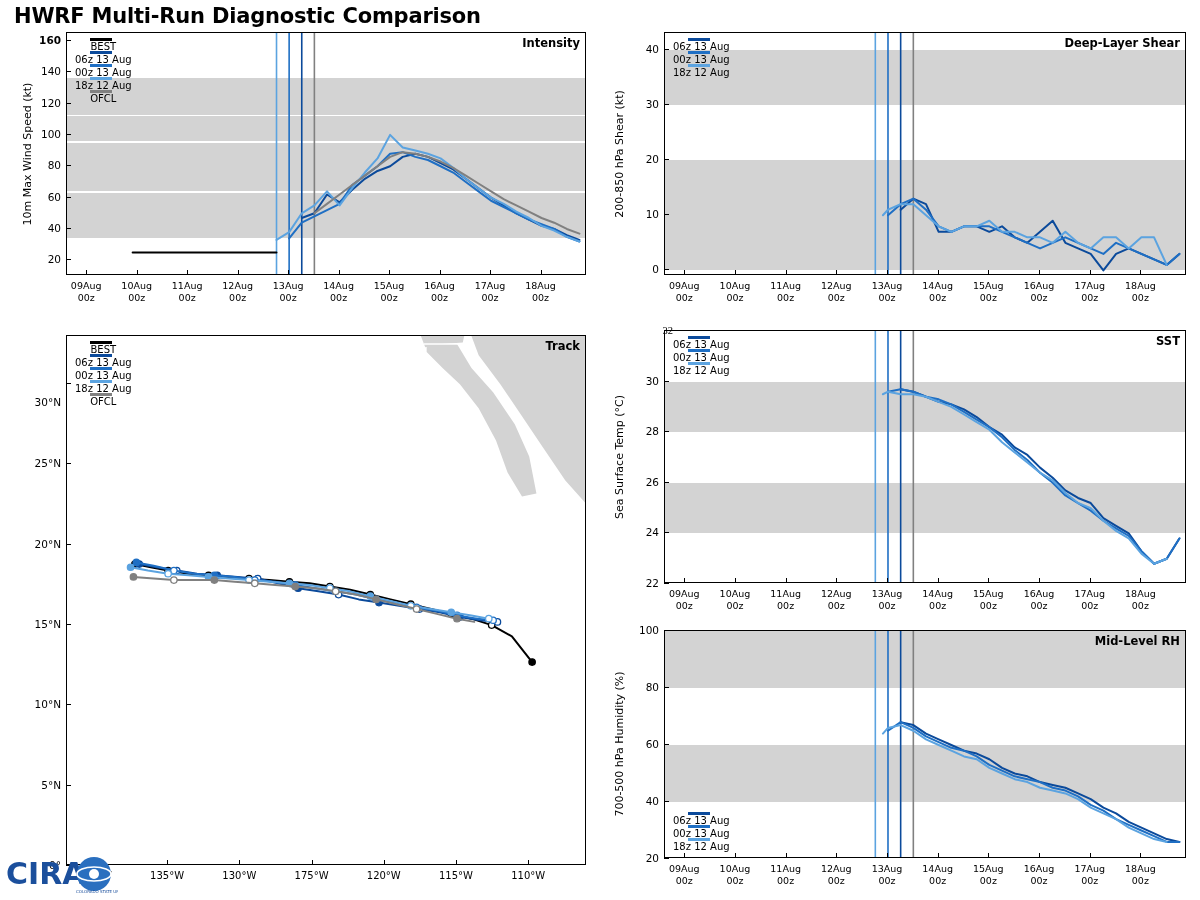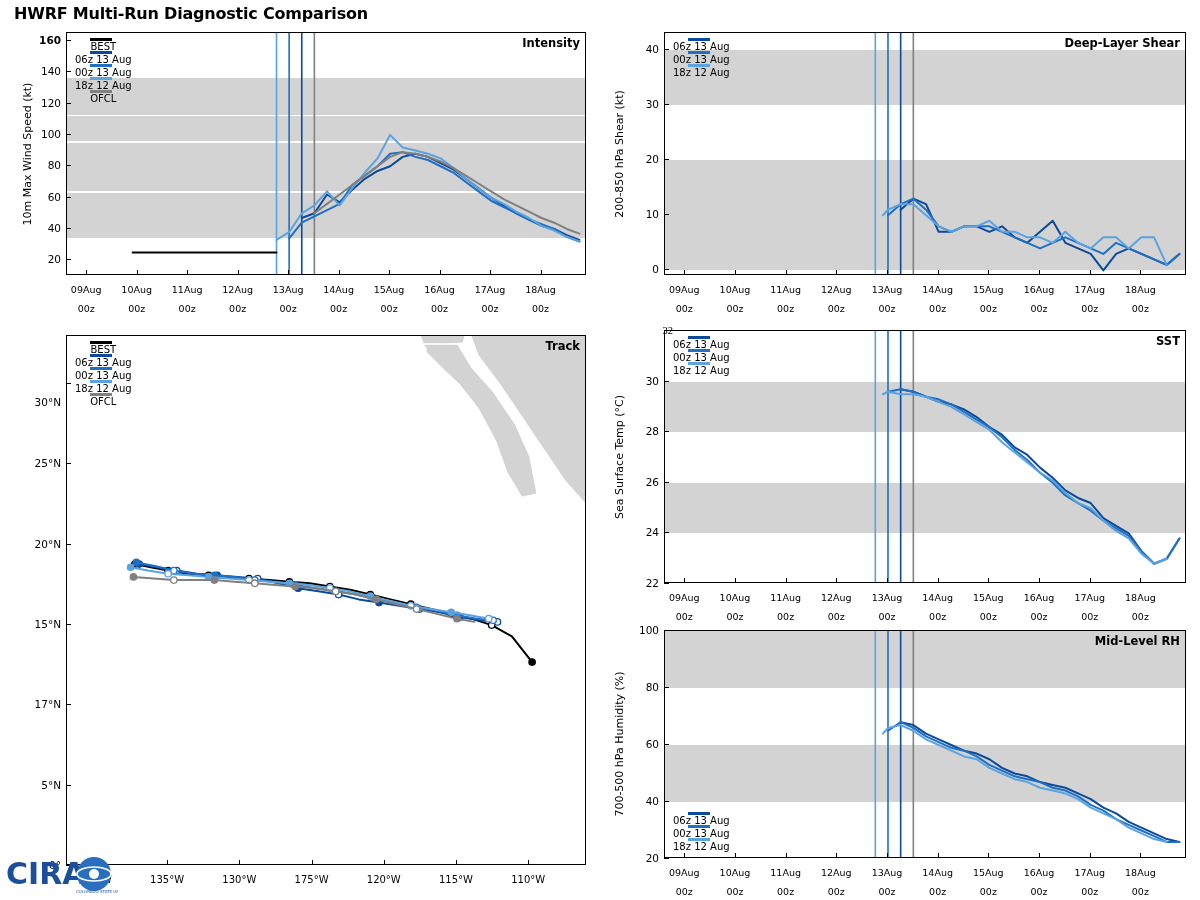--- a/index.html
+++ b/index.html
@@ -6,21 +6,21 @@
   body{
     width:1200px;height:900px;background:#ffffff;
     font-family:"DejaVu Sans",sans-serif;
     color:#000;overflow:hidden;position:relative;
   }
   .page{position:relative;width:1200px;height:900px;}
 
   
   #header-title{
     position:absolute;left:14px;top:4px;
-    font-size:16px;font-weight:bold;letter-spacing:-0.2px;
+    font-size:21px;font-weight:bold;letter-spacing:-0.2px;
     font-family:"DejaVu Sans",sans-serif;
   }
   #header-storm{
     position:absolute;right:14px;top:6px;
     font-size:19px;font-weight:bold;
     font-family:"DejaVu Serif",serif;
   }
 
   
   .panel{position:absolute;}
@@ -35,21 +35,21 @@
     font-size:11px;white-space:nowrap;
   }
   .ytick{
     position:absolute;font-size:10.5px;text-align:right;
     width:46px;transform:translateY(-50%);
   }
   .ytickmark{position:absolute;height:1px;background:#000;width:5px;}
   .xtickmark{position:absolute;width:1px;background:#000;height:5px;}
   .xtick{
     position:absolute;font-size:9.5px;text-align:center;width:60px;
-    transform:translateX(-50%);line-height:19px;
+    transform:translateX(-50%);line-height:12px;
   }
   svg.series{position:absolute;left:0;top:0;overflow:visible;}
 
   
   .legend{position:absolute;z-index:7;font-size:10px;}
   .legend-row{display:flex;align-items:center;height:13px;flex-direction:column;}
   .legend-swatch{width:22px;height:3px;margin-right:5px;flex:none;}
   .legend-label{white-space:nowrap;}
 
   
@@ -226,21 +226,21 @@
           <div class="legend-row">
             <div class="legend-swatch" style="background: rgb(128, 128, 128);"></div>
             <div class="legend-label">OFCL</div>
           </div>
         </div>
       </div>
       <div class="ytick" style="left: 5px; top: 530px;">0°</div>
       <div class="ytickmark" style="left: 56px; top: 530px;"></div>
       <div class="ytick" style="left: 5px; top: 449.697px;">5°N</div>
       <div class="ytickmark" style="left: 56px; top: 449.697px;"></div>
-      <div class="ytick" style="left: 5px; top: 369.394px;">17°N</div>
+      <div class="ytick" style="left: 5px; top: 369.394px;">10°N</div>
       <div class="ytickmark" style="left: 56px; top: 369.394px;"></div>
       <div class="ytick" style="left: 5px; top: 289.091px;">15°N</div>
       <div class="ytickmark" style="left: 56px; top: 289.091px;"></div>
       <div class="ytick" style="left: 5px; top: 208.788px;">20°N</div>
       <div class="ytickmark" style="left: 56px; top: 208.788px;"></div>
       <div class="ytick" style="left: 5px; top: 128.485px;">25°N</div>
       <div class="ytickmark" style="left: 56px; top: 128.485px;"></div>
       <div class="ytick" style="left: 5px; top: 43px; margin-top: 24px;">30°N</div>
       <div class="ytickmark" style="left: 56px; top: 48.1818px;"></div>
       <div class="xtickmark" style="left: 84.8889px; top: 525px;"></div>

